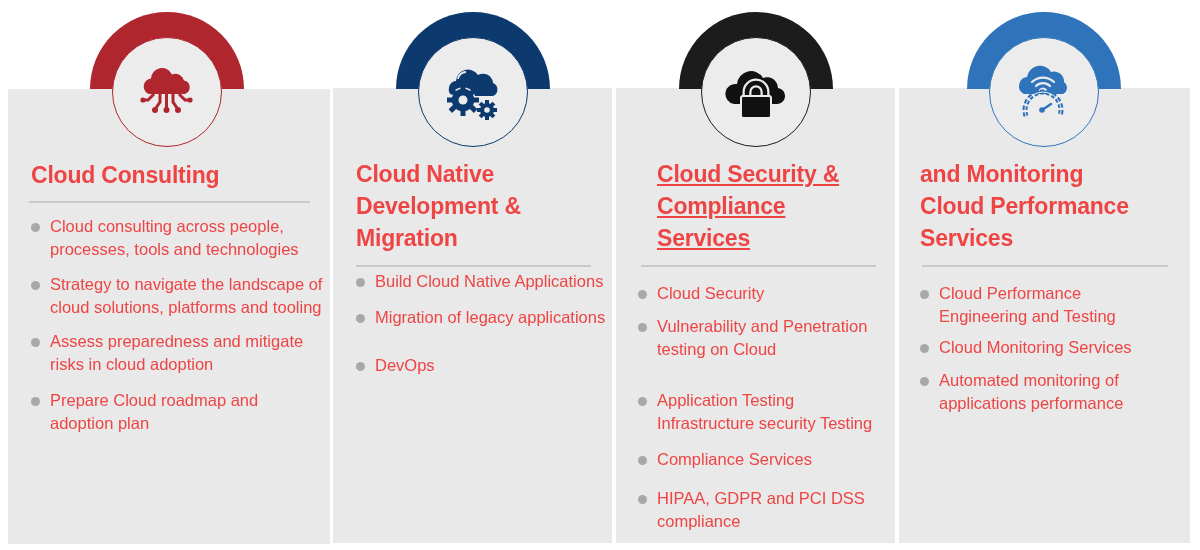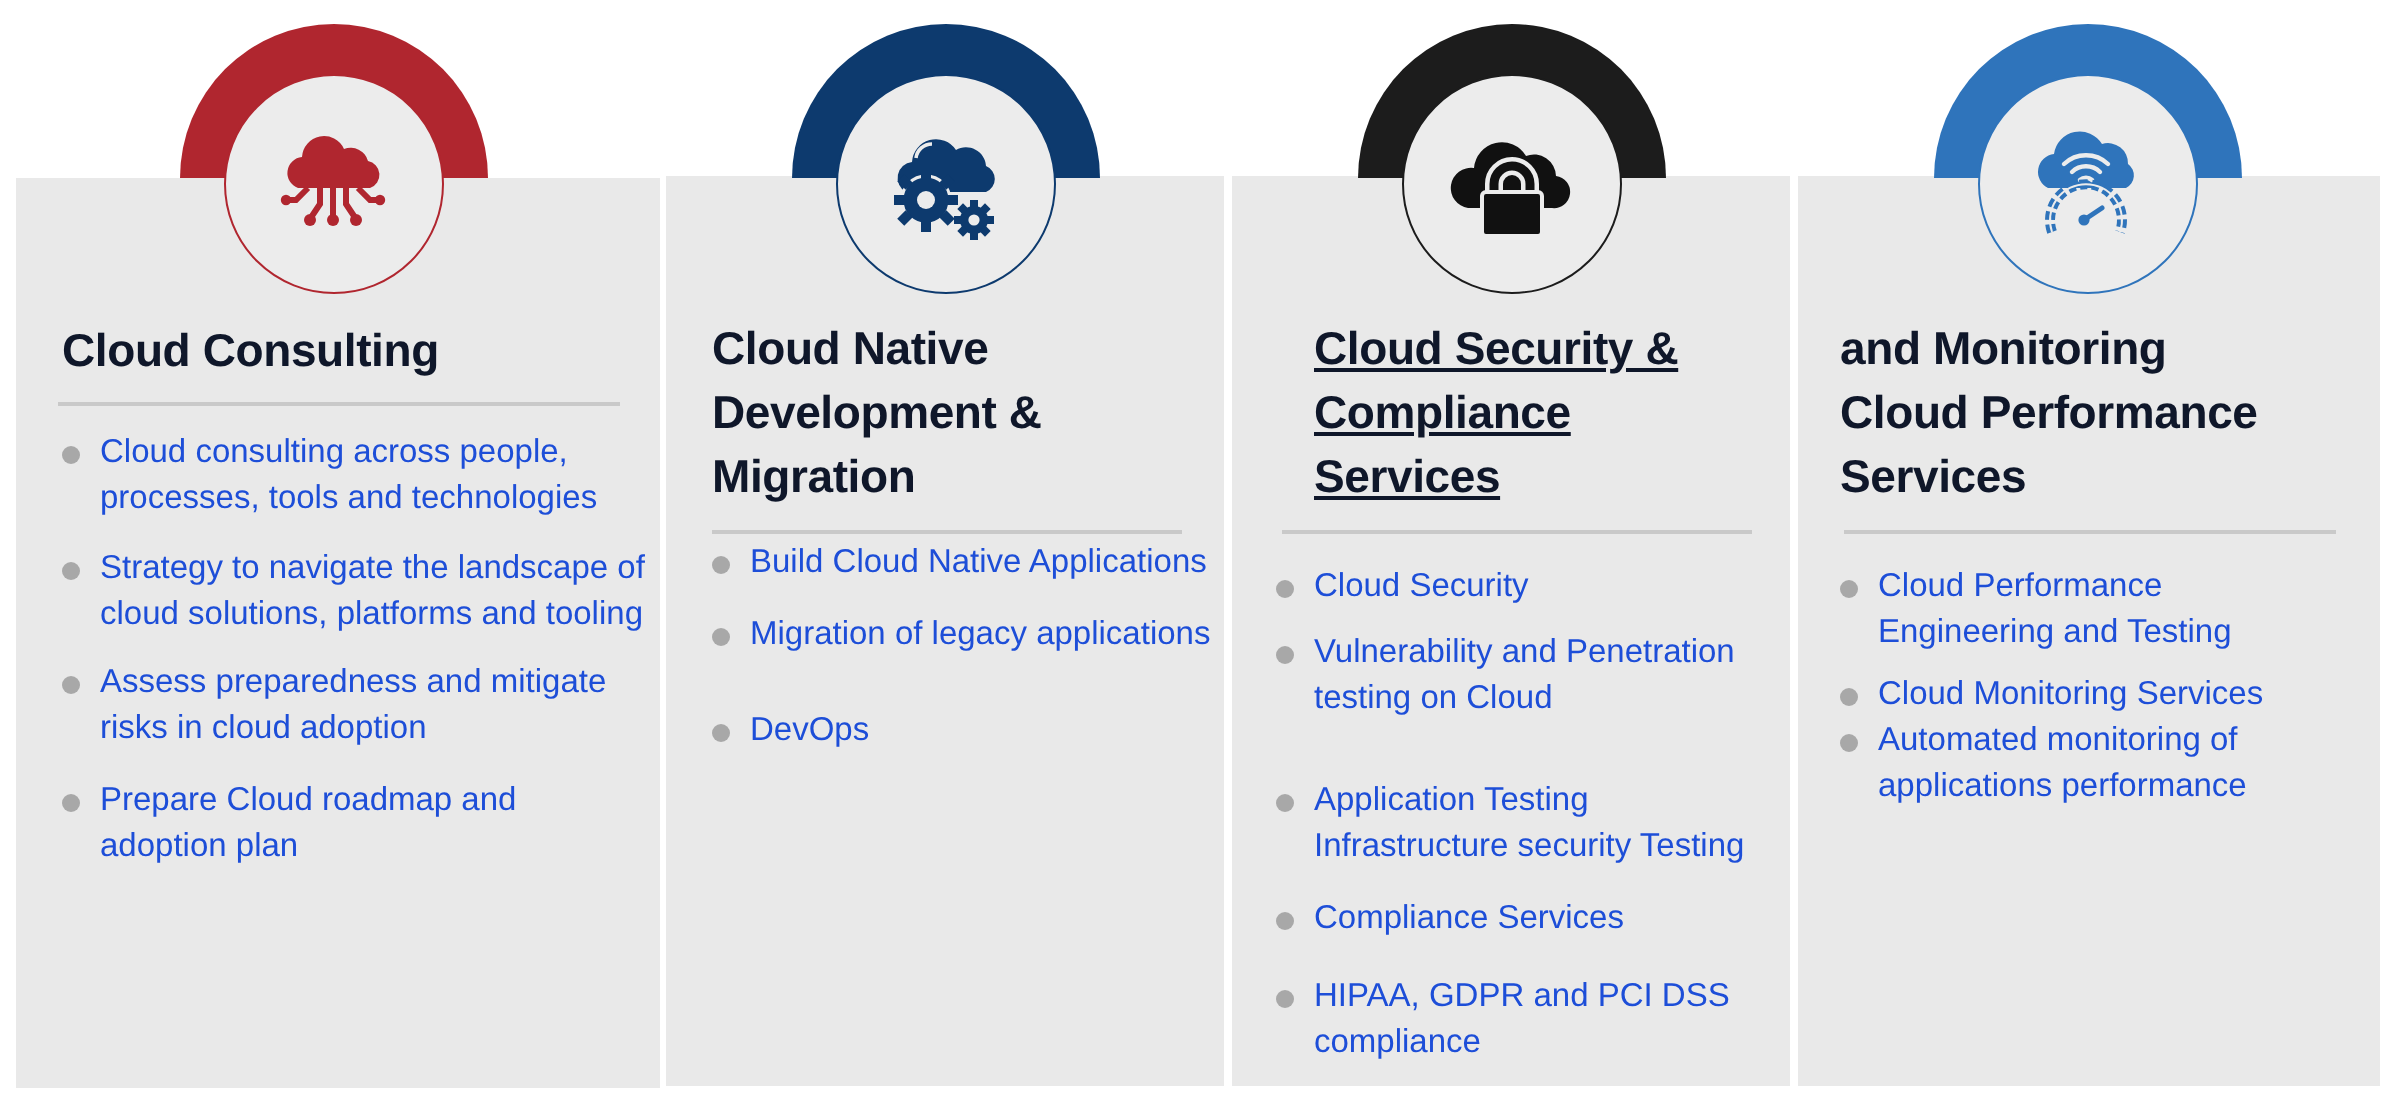--- a/index.html
+++ b/index.html
@@ -30,38 +30,38 @@
     align-items: center;
     justify-content: center;
   }
   .badge svg { width: 64px; height: 64px; }
 
   .title {
     position: absolute;
     font-size: 23px;
     font-weight: bold;
     line-height: 32px;
-    color: #0f172a;
+    color: #ef4444;
     letter-spacing: -0.2px;
   }
   .rule {
     position: absolute;
     height: 2px;
     background: #c9c9c9;
   }
   .list {
     position: absolute;
     list-style: none;
   }
   .list li {
     position: relative;
     padding-left: 19px;
     font-size: 16.5px;
     line-height: 23px;
-    color: #1d4ed8;
+    color: #ef4444;
   }
   .list li::before {
     content: "";
     position: absolute;
     left: 0;
     top: 8px;
     width: 9px;
     height: 9px;
     border-radius: 50%;
     background: #a8a8a8;
@@ -193,15 +193,15 @@
   </svg>
 </div>
 <div class="title" style="left:920px; top:158px; width:265px;">
   <div>and Monitoring</div>
   <div>Cloud Performance</div>
   <div>Services</div>
 </div>
 <div class="rule" style="left:922px; top:265px; width:246px;"></div>
 <ul class="list" style="left:920px; top:282px; width:240px;">
   <li style="margin-bottom:8px;">Cloud Performance Engineering and Testing</li>
-  <li style="">Cloud Monitoring Services</li>
+  <li style="margin-bottom:10px;">Cloud Monitoring Services</li>
   <li>Automated monitoring of applications performance</li>
 </ul>
 
 </body></html>

